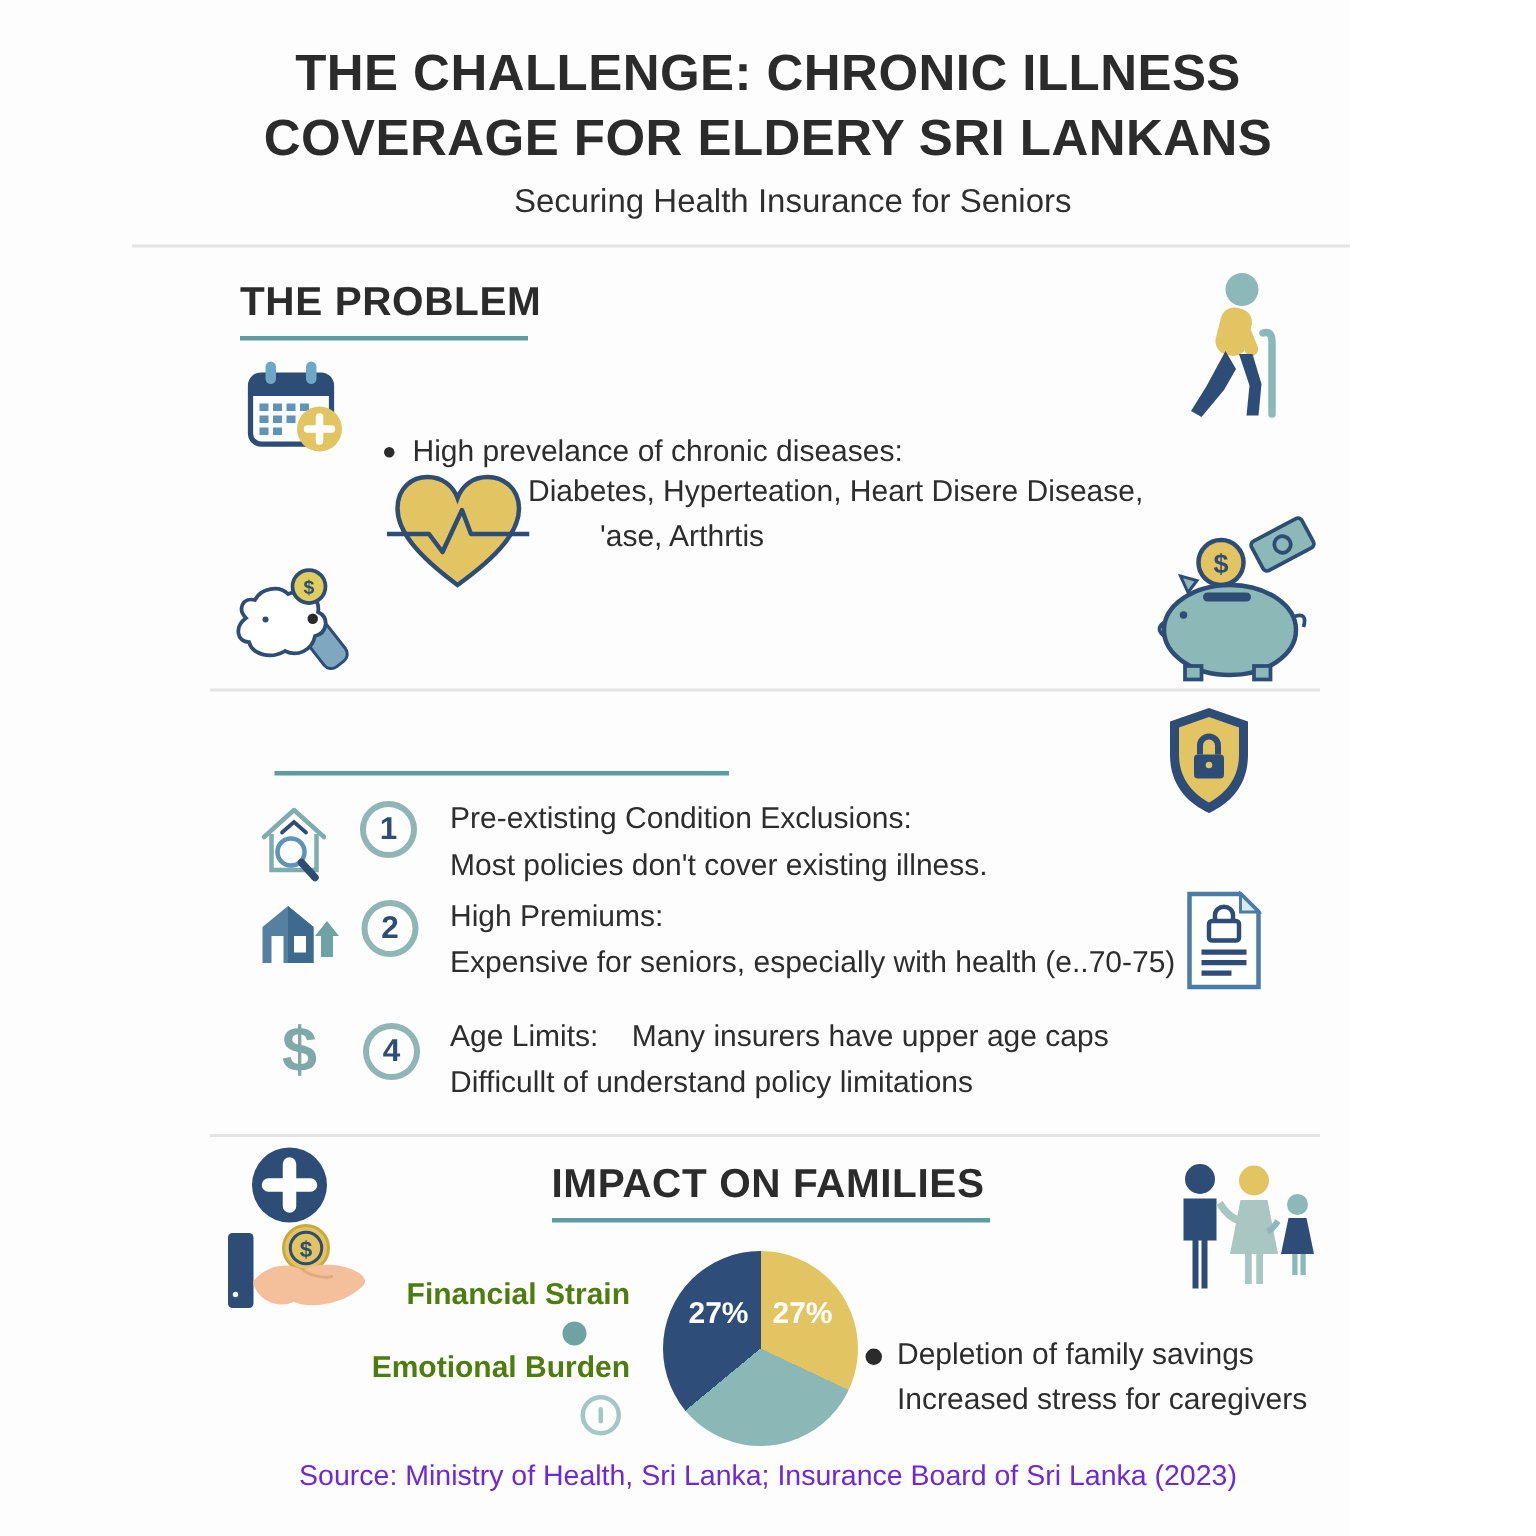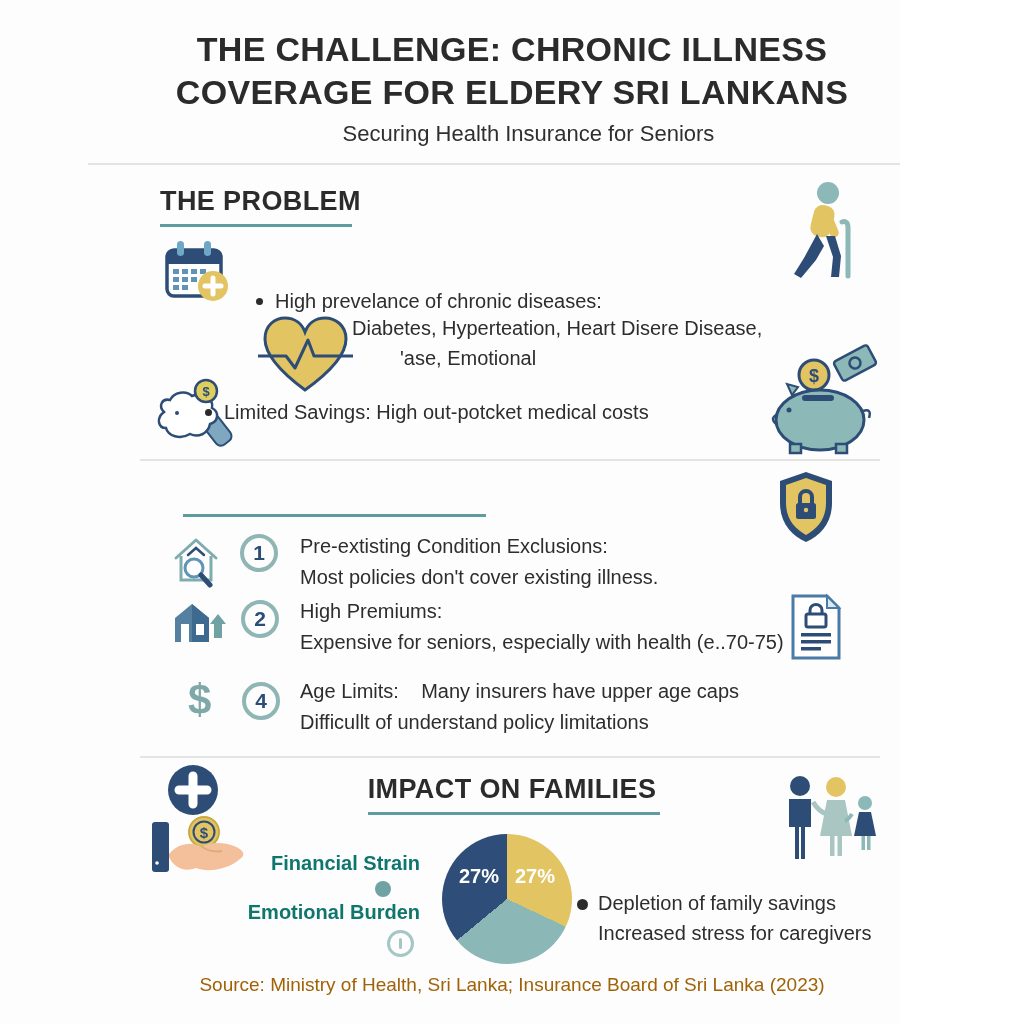--- a/index.html
+++ b/index.html
@@ -12,26 +12,26 @@
   .h-sub { font-size:22px; color:#2f2f2f; text-align:center; }
   .sec-head { font-size:27px; font-weight:800; color:#2b2b2b; letter-spacing:.4px; }
   .underline { height:3px; background:#5e9ca0; }
   .divider { height:2px; background:#e4e4e4; }
   .body-txt { font-size:20px; color:#2d2d2d; line-height:31px; }
   .brow { display:flex; align-items:flex-start; gap:12px; }
   .dot { width:7px; height:7px; border-radius:50%; background:#2b2b2b; display:inline-block; flex:0 0 auto; }
   .badge { width:38px; height:38px; border-radius:50%; border:4px solid #8fb5b5; color:#2d4d76; font-weight:700; font-size:21px; display:flex; align-items:center; justify-content:center; background:#fdfdfd; }
   .pie { border-radius:50%; }
   .pie-label { position:absolute; color:#fff; font-weight:700; font-size:20px; }
-  .legend-label { font-size:20px; font-weight:700; color:#0f766e; text-align:right; width:180px; }
+  .legend-label { font-size:20px; font-weight:700; color:#4d7c0f; text-align:right; width:180px; }
   .teal-dot { width:16px; height:16px; border-radius:50%; background:#6fa3a3; }
   .clock-circle { width:27px; height:27px; border-radius:50%; border:3px solid #a5c6c6; display:flex; align-items:center; justify-content:center; }
   .clock-hand { width:3px; height:11px; background:#a5c6c6; border-radius:2px; }
   .dollar-glyph { font-size:42px; font-weight:600; color:#7fa8a8; }
-  .src { font-size:19px; color:#a16207; text-align:center; }
+  .src { font-size:19px; color:#6d28d9; text-align:center; }
 </style>
 </head>
 <body>
 
 <div id="canvas">
 
   <div class="abs h-title" style="left:0; top:28px; width:1024px;">
     <div>THE CHALLENGE: CHRONIC ILLNESS</div>
     <div>COVERAGE FOR ELDERY SRI LANKANS</div>
   </div>
@@ -71,38 +71,37 @@
     <path d="M51 40 v16 M43 48 h16" stroke="#ffffff" stroke-width="5" stroke-linecap="round"></path>
   </svg>
 
 
   <div class="abs brow" style="left:256px; top:286px; width:560px;">
     <span class="dot" style="margin-top:12px"></span>
     <span class="body-txt txt">High prevelance of chronic diseases:</span>
   </div>
 
   <div class="abs body-txt txt" style="left:352px; top:313px;">Diabetes, Hyperteation, Heart Disere Disease,</div>
-  <div class="abs body-txt txt" style="left:400px; top:343px;">'ase, Emotional</div>
+  <div class="abs body-txt txt" style="left:400px; top:343px;">'ase, Arthrtis</div>
 
   <svg class="abs" style="left:258px; top:312px;" width="95" height="85" viewBox="0 0 95 85">
     <path d="M47 78 C20 58 7 42 7 27 C7 13 17 6 27 6 C37 6 44 12 47 20 C50 12 57 6 67 6 C77 6 88 13 88 27 C88 42 75 58 47 78 Z" fill="#e2c462" stroke="#2d4d76" stroke-width="3"></path>
     <path d="M0 44 h28 l9 12 13 -28 6 16 h39" fill="none" stroke="#2d4d76" stroke-width="3" stroke-linejoin="round"></path>
   </svg>
 
   <svg class="abs" style="left:150px; top:378px;" width="88" height="72" viewBox="0 0 88 72">
     <rect x="58" y="36" width="18" height="32" rx="6" transform="rotate(-38 67 52)" fill="#7fa8c0" stroke="#2d4d76" stroke-width="2"></rect>
     <path d="M14 34 C8 28 12 20 20 22 C24 14 36 12 42 18 C52 14 64 20 62 30 C70 34 68 44 60 46 C58 56 48 60 40 56 C30 62 18 58 16 50 C8 50 6 40 14 34 Z" fill="#ffffff" stroke="#2d4d76" stroke-width="2.5"></path>
     <circle cx="27" cy="35" r="2" fill="#2d4d76"></circle>
     <circle cx="56" cy="13" r="11" fill="#dfce5e" stroke="#2d4d76" stroke-width="2.5"></circle>
     <text x="56" y="18" font-size="13" font-weight="bold" text-anchor="middle" fill="#2d4d76">$</text>
   </svg>
 
   <div class="abs brow" style="left:205px; top:397px; width:600px;">
     <span class="dot" style="margin-top:12px"></span>
-    <span class="body-txt txt">Limited Savings: High out-potcket medical costs</span>
   </div>
 
   <svg class="abs" style="left:762px; top:343px;" width="120" height="112" viewBox="0 0 120 112">
     <g transform="rotate(-28 93 20)">
       <rect x="74" y="9" width="38" height="22" rx="3" fill="#8cb8b8" stroke="#2d4d76" stroke-width="2.5"></rect>
       <circle cx="93" cy="20" r="5.5" fill="none" stroke="#2d4d76" stroke-width="2.5"></circle>
     </g>
     <circle cx="52" cy="32" r="15" fill="#e2c462" stroke="#2d4d76" stroke-width="3"></circle>
     <text x="52" y="39" font-size="18" font-weight="bold" text-anchor="middle" fill="#2d4d76">$</text>
     <ellipse cx="58" cy="77" rx="44" ry="30" fill="#8cb8b8" stroke="#2d4d76" stroke-width="3"></ellipse>

